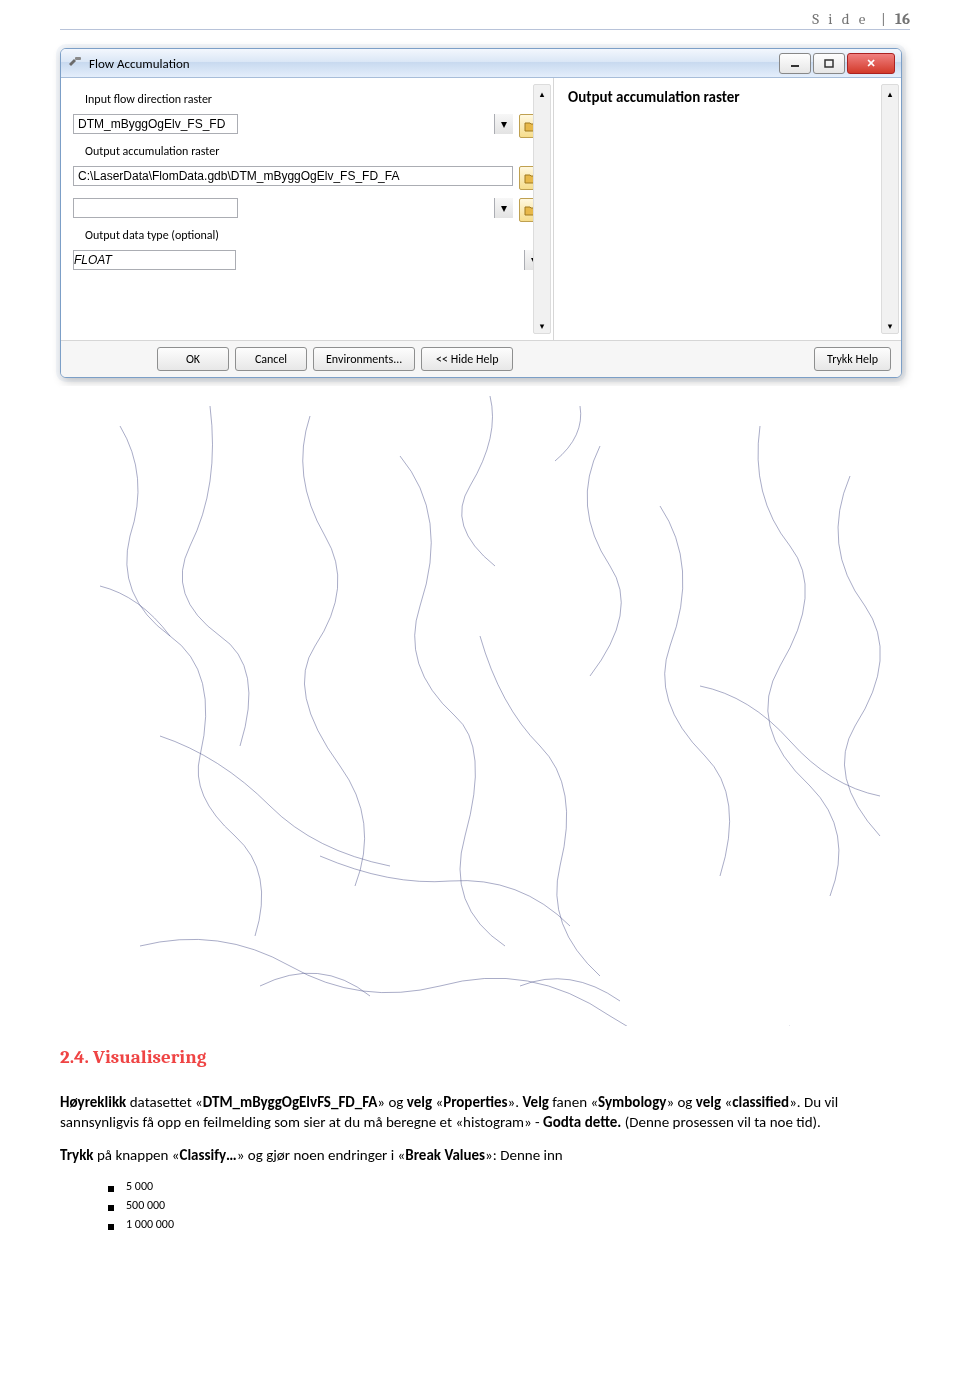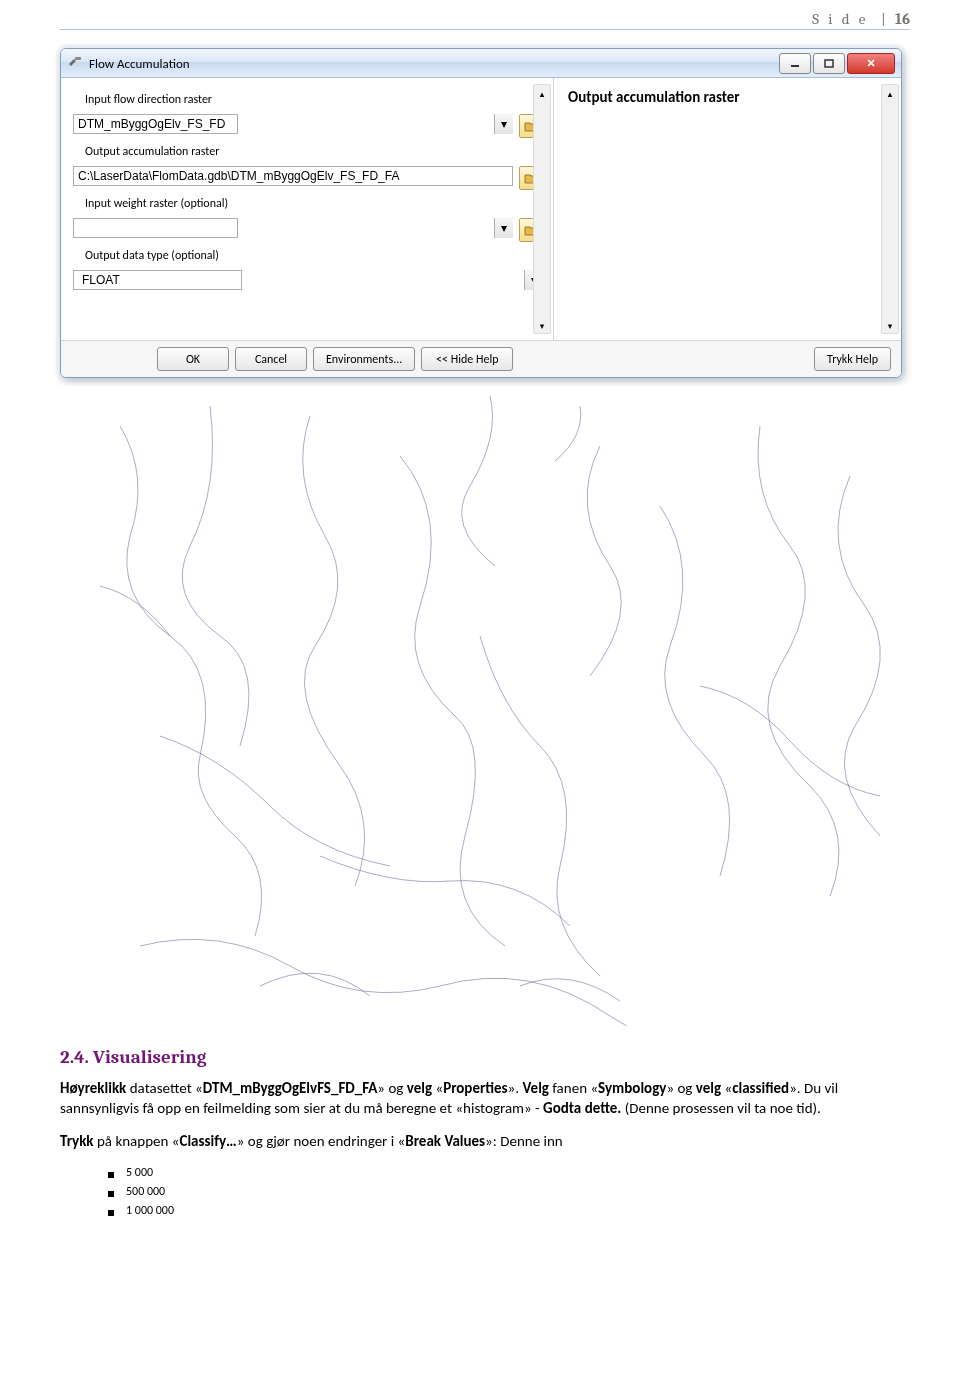--- a/index.html
+++ b/index.html
@@ -141,24 +141,24 @@
     height: 640px;
     margin: 6px 0 20px 0;
     position: relative;
     background: #fff;
   }
   .raster svg { width:100%; height:100%; }
   .raster path { stroke:#555a90; stroke-width:0.6; fill:none; opacity:.85; }
   
   h2.sect {
     font-family: Cambria, Georgia, serif;
-    color: #701a75;
+    color: #ef4444;
     font-size: 19px;
     font-weight: bold;
-    margin: 18px 0 10px 0;
+    margin: 18px 0 24px 0;
   }
   p.body {
     font-size: 15px;
     line-height: 1.35;
     margin: 0 0 12px 0;
   }
   p.body b { font-weight: bold; }
   ul.sq {
     list-style: none;
     padding: 0 0 0 48px;
@@ -231,37 +231,36 @@
         <div class="fld-label">Output accumulation raster</div>
         <div class="fld-row">
           <input class="fld-input" value="C:\LaserData\FlomData.gdb\DTM_mByggOgElv_FS_FD_FA" style="">
           <div class="open-icon">
             <svg width="14" height="12">
                 <path d="M1 3h5l1 1h6v7H1z" fill="#e7b84a" stroke="#a07a20"></path>
               </svg>
           </div>
         </div>
 
-        <div class="fld-label">Input weight raster (optional)</div>
         <div class="fld-row">
           <div class="dd" style="flex:1; position:relative;">
             <input class="fld-input" value="" style="">
             <div class="dd-arrow">▾</div>
           </div>
           <div class="open-icon">
             <svg width="14" height="12">
                 <path d="M1 3h5l1 1h6v7H1z" fill="#e7b84a" stroke="#a07a20"></path>
               </svg>
           </div>
         </div>
 
         <div class="fld-label">Output data type (optional)</div>
         <div class="fld-row">
           <div class="dd" style="flex:1; position:relative;">
-            <input class="fld-input" style="padding-left: 8px;" value="FLOAT">
+            <input class="fld-input" style="padding-left: 0; font-style: italic;" value="FLOAT">
             <div class="dd-arrow">▾</div>
           </div>
         </div>
 
         <div class="scroller-v">
           <div class="arrow">▴</div>
           <div class="track"></div>
           <div class="arrow">▾</div>
         </div>
       </div>

